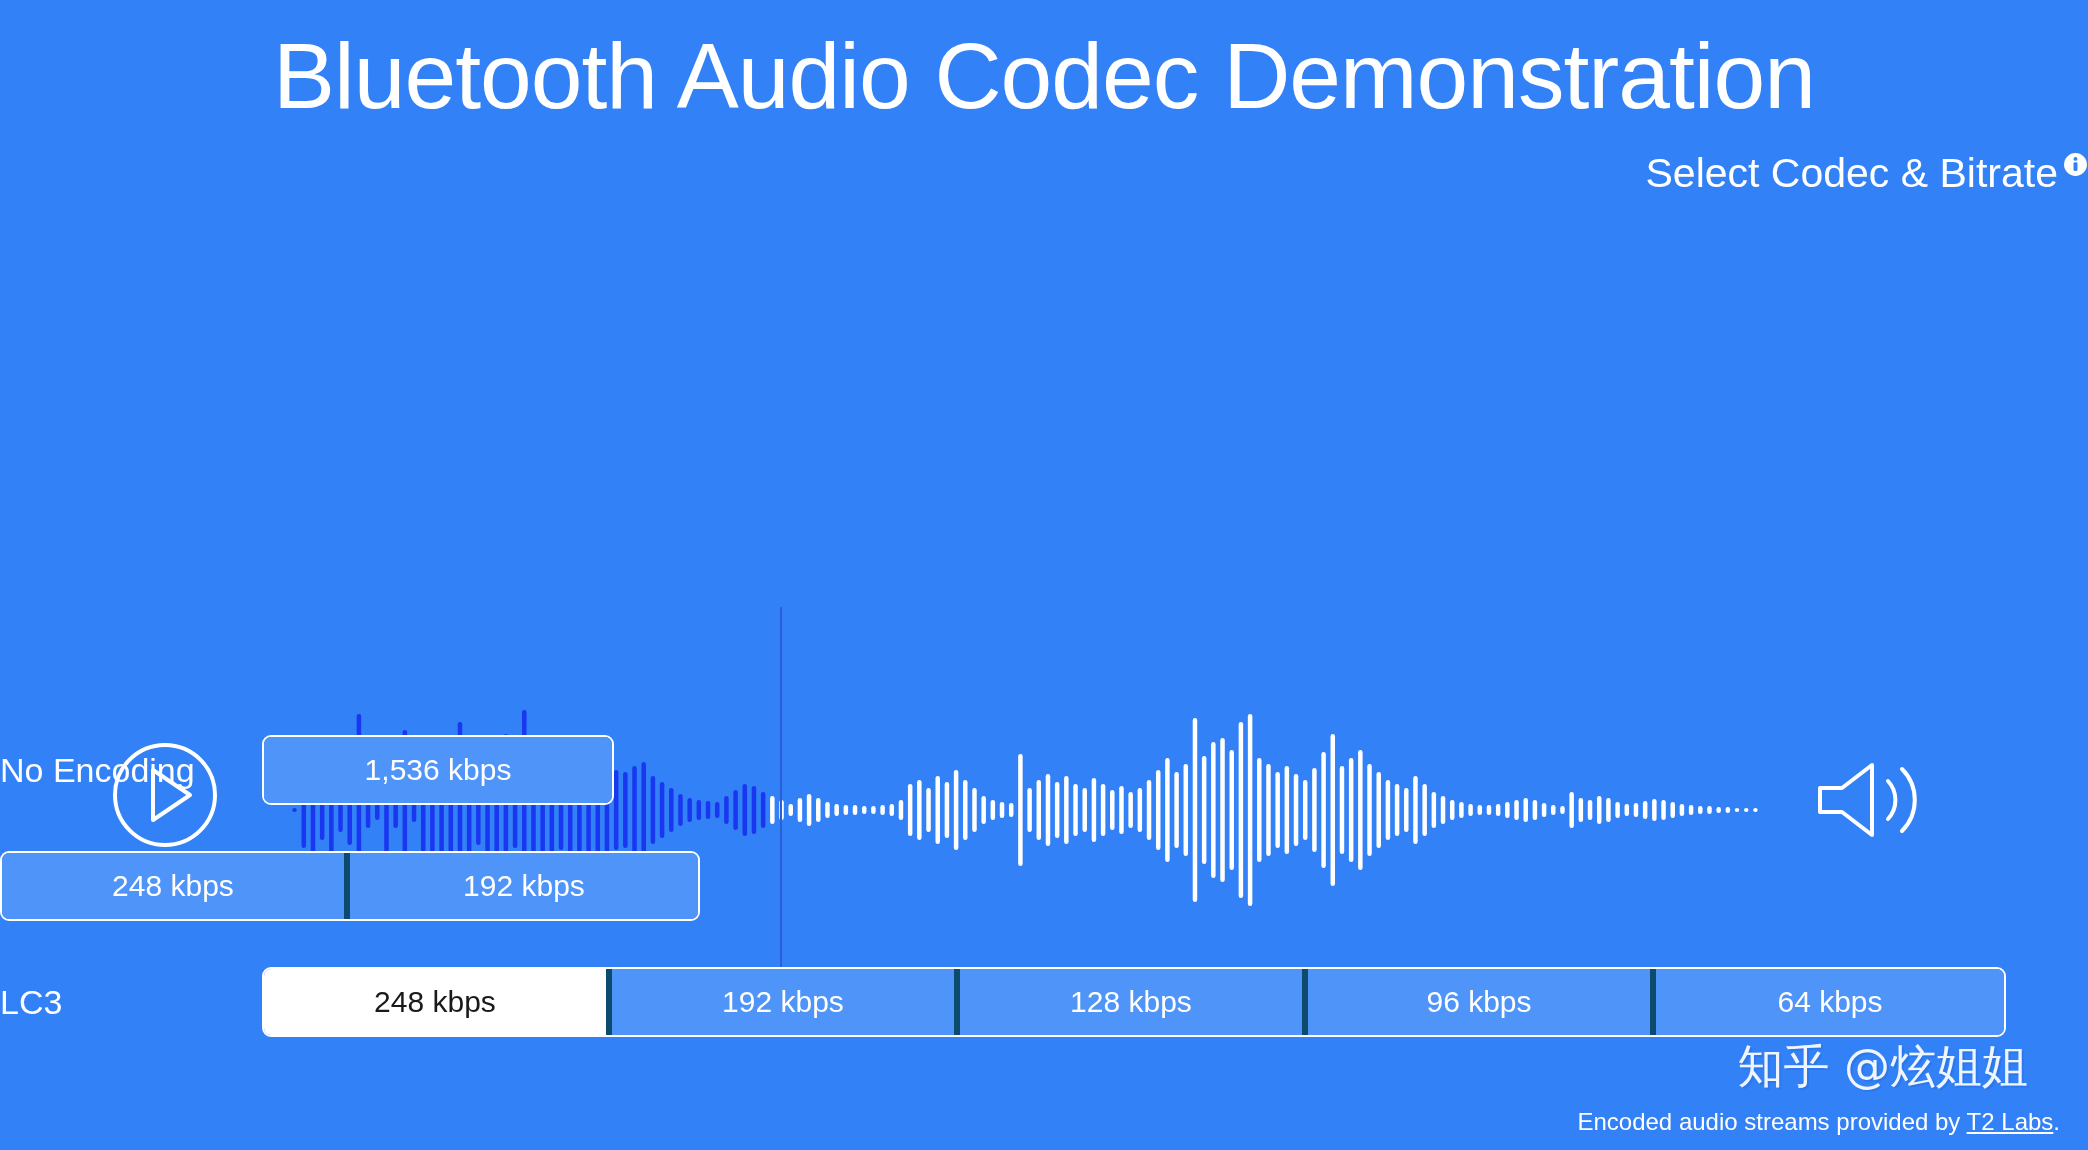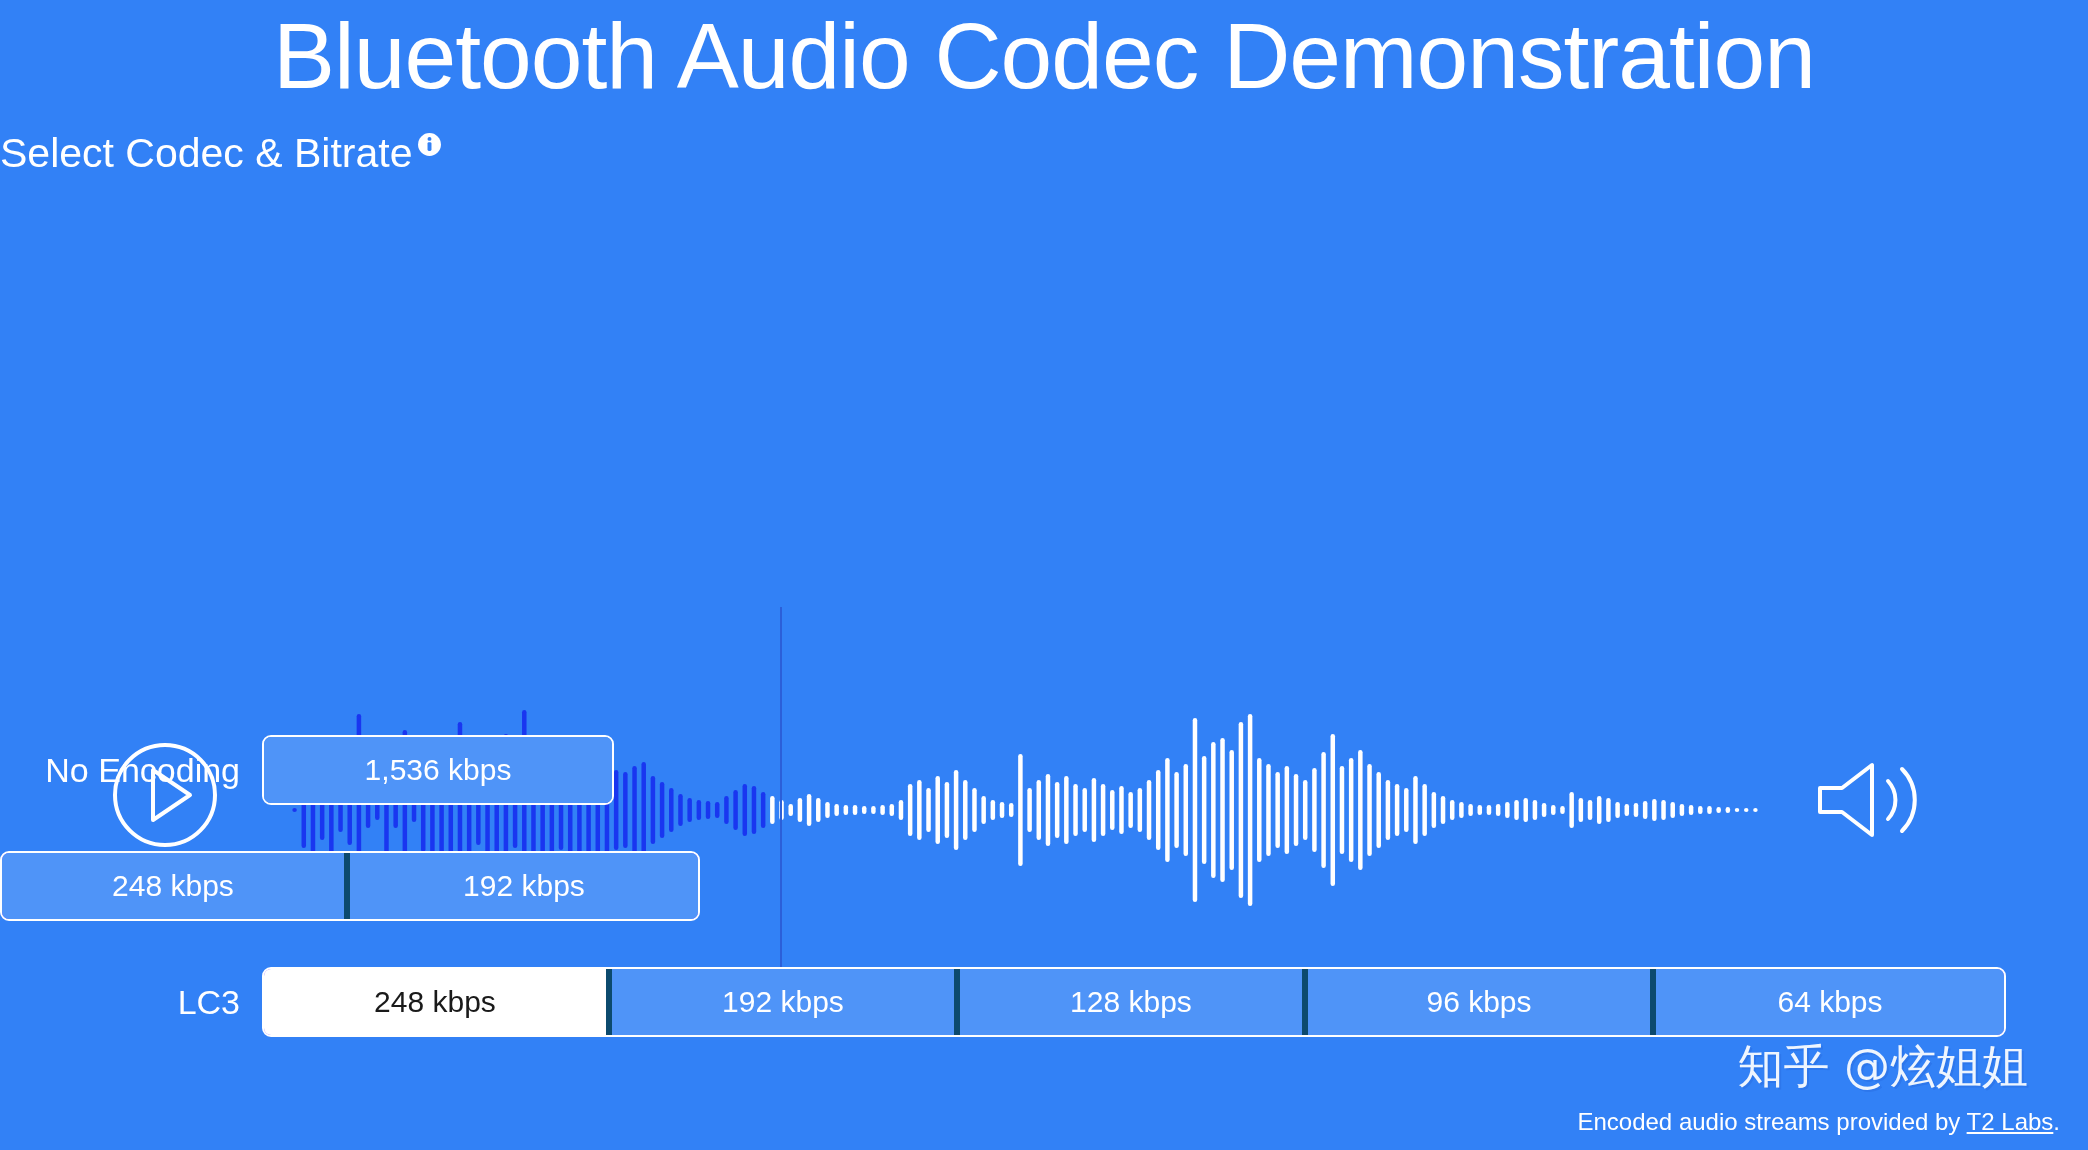--- a/index.html
+++ b/index.html
@@ -20,27 +20,27 @@
 
   
   #page-title {
     width: 100%;
     text-align: center;
     font-size: 93px;
     line-height: 1;
     font-weight: 400;
     letter-spacing: -1px;
     color: #ffffff;
-    padding-top: 10px;
+    padding-top: 30px;
     white-space: nowrap;
   }
 
   #subtitle-block {
     width: 100%;
-    text-align: left;
+    text-align: right;
     margin-top: 28px;
   }
 
   #subtitle-row {
     display: inline-flex;
     align-items: flex-start;
     justify-content: center;
   }
 
   #subtitle-text {
@@ -115,21 +115,21 @@
   .codec-row {
     display: flex;
     align-items: center;
     height: 70px;
     margin-bottom: 46px;
   }
 
   .codec-label {
     width: 262px;
     padding-right: 22px;
-    text-align: right;
+    text-align: left;
     font-size: 34px;
     color: #ffffff;
     font-weight: 400;
     white-space: nowrap;
     flex: 0 0 auto;
   }
 
   .segmented {
     display: flex;
     height: 70px;

